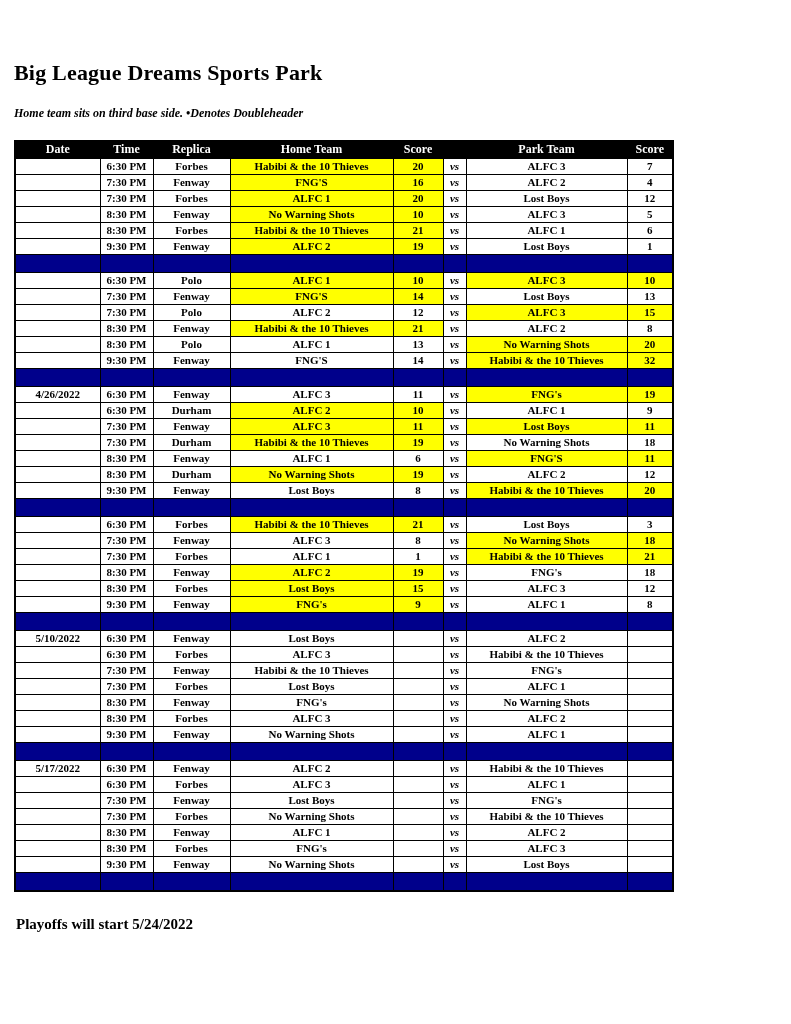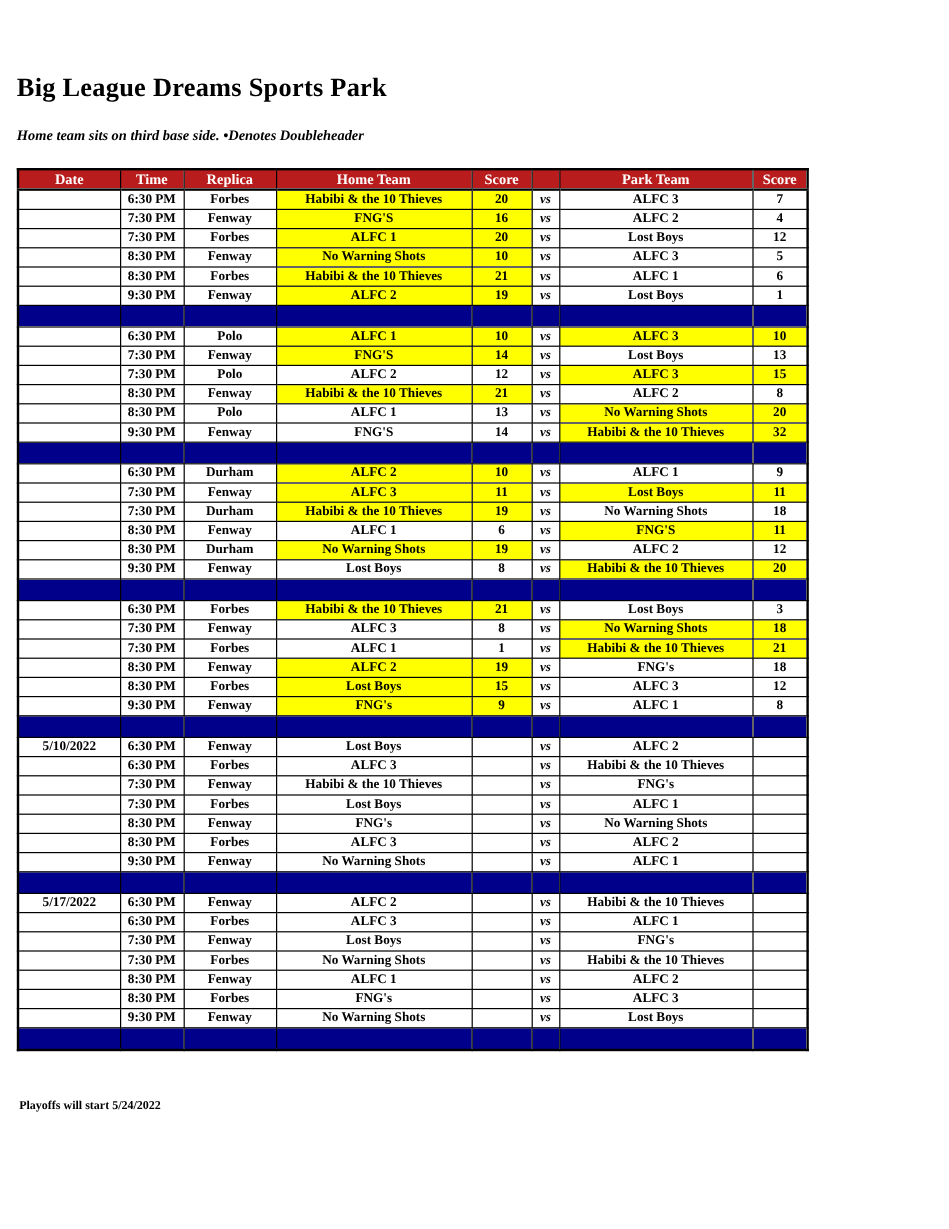--- a/index.html
+++ b/index.html
@@ -43,21 +43,21 @@
   table.schedule td, table.schedule th{
     border:1px solid #000;
     padding:0;
     text-align:center;
     vertical-align:middle;
     overflow:hidden;
     white-space:nowrap;
   }
   tr.head{height:17px;}
   tr.head th{
-    background:#b91c1c;
+    background:#000000;
     color:#ffffff;
     font-size:12px;
     font-weight:bold;
     border-bottom:2px solid #000;
   }
   tr.game-row{height:15px;}
   tr.game-row td{
     font-size:11px;
     font-weight:bold;
     line-height:15px;
@@ -67,21 +67,21 @@
     font-size:8px;
     font-style:italic;
     font-weight:bold;
   }
   td.hl{background:#FFFF00;}
   tr.sep{height:18px;}
   tr.sep td{background:#00008B;}
   .footer-note{
     position:absolute;
     left:16px; top:916px;
-    font-size:10px;
+    font-size:15px;
     font-weight:bold;
   }
 </style>
 </head>
 <body>
 
 <div class="header-block">
   <div class="title">Big League Dreams Sports Park</div>
   <div class="note">Home team sits on third base side.  •Denotes Doubleheader</div>
 </div>
@@ -244,20 +244,30 @@
         <td></td>
         <td></td>
         <td></td>
         <td></td>
         <td></td>
         <td></td>
         <td></td>
         <td></td>
       </tr>
       <tr class="game-row">
+        <td class="date">4/26/2022</td>
+        <td class="time">6:30 PM</td>
+        <td class="replica">Fenway</td>
+        <td class="team">ALFC 3</td>
+        <td class="score">11</td>
+        <td class="vs">vs</td>
+        <td class="team hl">FNG's</td>
+        <td class="score hl">19</td>
+      </tr>
+      <tr class="game-row">
         <td class="date"></td>
         <td class="time">6:30 PM</td>
         <td class="replica">Durham</td>
         <td class="team hl">ALFC 2</td>
         <td class="score hl">10</td>
         <td class="vs">vs</td>
         <td class="team">ALFC 1</td>
         <td class="score">9</td>
       </tr>
       <tr class="game-row">

